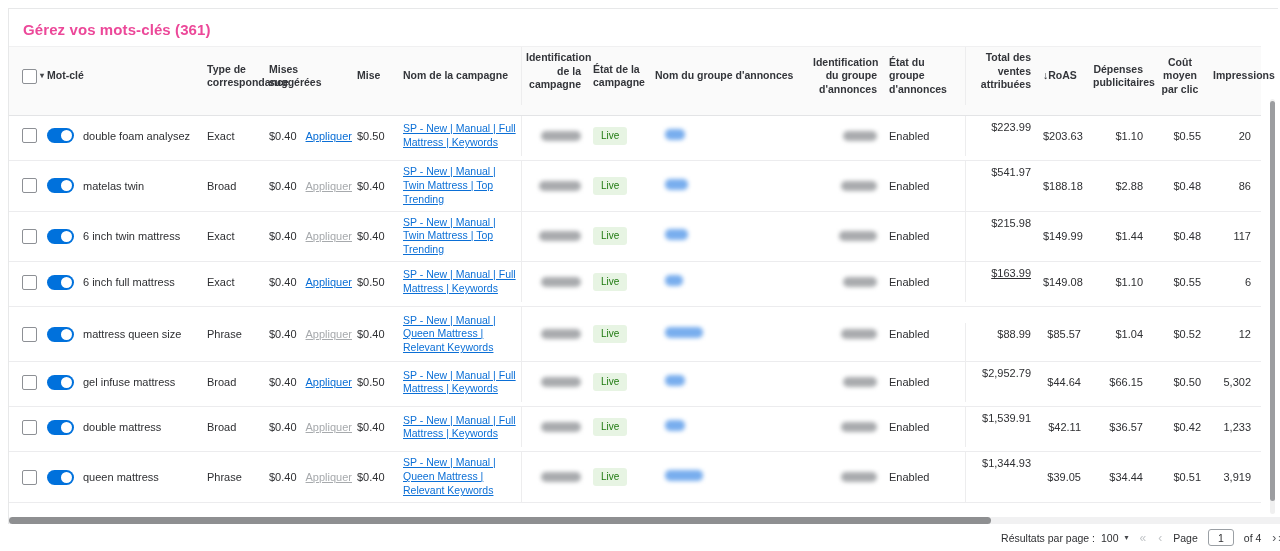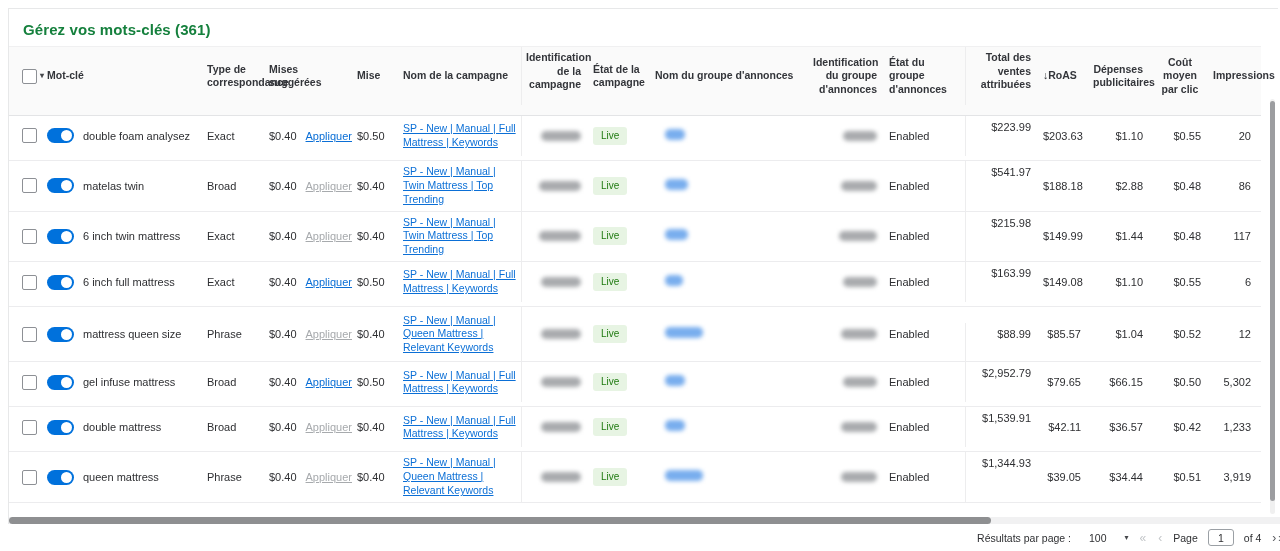--- a/index.html
+++ b/index.html
@@ -1,21 +1,21 @@
 <!DOCTYPE html>
 <html><head>
 <meta charset="utf-8">
 <style>
   * { margin:0; padding:0; box-sizing:border-box; }
   html,body { width:1280px; height:551px; background:#fff; overflow:hidden;
               font-family:"Liberation Sans", sans-serif; color:#2e2f32; }
   .panel { position:absolute; left:8px; top:8px; width:1270px; height:516px;
            background:#fff; border:1px solid #e7e8e9; border-right:none; }
   .head { padding:12px 0 8px 14px; }
-  .title { font-size:15px; font-weight:700; color:#15803d; letter-spacing:.1px; }
+  .title { font-size:15px; font-weight:700; color:#ec4899; letter-spacing:.1px; }
   .subtitle { margin-top:7px; font-size:10px; color:#46484c; }
   .subtitle a, a.link { color:#0b6fd6; text-decoration:underline; cursor:pointer; }
   
   .grid { width:1252px; }
   .trow { display:grid;
     grid-template-columns:34px 160px 62px 88px 46px 122px 68px 62px 158px 76px 80px 74px 50px 62px 58px 50px;
     align-items:center; border-bottom:1px solid #ececee; min-height:45px; background:#fff; }
   .thead { background:#fafafa; min-height:70px; border-top:1px solid #f0f0f1; border-bottom:1px solid #e3e4e6; }
   .th { font-size:10.5px; font-weight:700; color:#33353a; line-height:1.3; padding:4px 4px; }
   .td { font-size:11px; padding:4px 4px; line-height:1.3; }
@@ -44,21 +44,21 @@
   .redact { height:10px; border-radius:5px; background:#a9abae; filter:blur(2px); display:inline-block; }
   .redact.blue { background:#79aeee; height:11px; }
   
   .vscroll { position:absolute; right:3px; top:90px; width:5px; height:415px; background:#f0f0f0; border-radius:3px; }
   .vscroll .thumb { position:absolute; top:2px; width:5px; height:400px; background:#9c9da0; border-radius:3px; }
   .hscroll { position:absolute; left:0; bottom:-1px; width:1280px; height:7px; background:#f1f1f2; }
   .hscroll .thumb { position:absolute; left:0; top:0; height:7px; width:982px; background:#8e8f91; border-radius:4px; }
   
   .footer { position:absolute; left:0; top:524px; width:1280px; height:27px; background:#fff;
             display:flex; align-items:center; justify-content:flex-end; gap:10px; padding-right:2px; font-size:10.5px; color:#2e2f32; }
-  .rpp { display:flex; align-items:center; gap:18px; cursor:pointer; }
+  .rpp { display:flex; align-items:center; gap:6px; cursor:pointer; }
   .rpp .dd-caret { font-size:8px; color:#46484c; }
   .nav-chev { font-size:12px; color:#c3c6c9; cursor:default; padding:0 1px; }
   .nav-chev.on { color:#56585c; cursor:pointer; }
   .pageinput { width:26px; height:17px; border:1px solid #9ba0a5; border-radius:3px; text-align:center;
                font-size:10.5px; font-family:"Liberation Sans",sans-serif; color:#2e2f32; }
   .clip-next { display:flex; margin-right:-8px; }
 </style>
 </head>
 <body>
 
@@ -217,21 +217,21 @@
           </div>
           <div class="td div-l right" style="padding-right: 8px;">
             <span class="redact" style="width: 40px;"></span>
           </div>
           <div class="td"><span class="live">Live</span></div>
           <div class="td"><span class="redact blue" style="width: 18px; margin-left: 10px;"></span></div>
           <div class="td cell-flex right" style="justify-content: flex-end; padding-right: 8px;">
             <span class="redact" style="width: 34px;"></span>
           </div>
           <div class="td">Enabled</div>
-          <div class="td div-l right" style="display: block;">$163.99</div>
+          <div class="td div-l right" style="display: block; text-decoration: underline;">$163.99</div>
           <div class="td right">$149.08</div>
           <div class="td right">$1.10</div>
           <div class="td right">$0.55</div>
           <div class="td right">6</div>
           <div></div>
         </div>
         <div class="trow">
           <div class="td checkcell">
             <span class="cbox"></span>
           </div>
@@ -288,21 +288,21 @@
           <div class="td div-l right" style="padding-right: 8px;">
             <span class="redact" style="width: 40px;"></span>
           </div>
           <div class="td"><span class="live">Live</span></div>
           <div class="td"><span class="redact blue" style="width: 20px; margin-left: 10px;"></span></div>
           <div class="td cell-flex right" style="justify-content: flex-end; padding-right: 8px;">
             <span class="redact" style="width: 34px;"></span>
           </div>
           <div class="td">Enabled</div>
           <div class="td div-l right" style="display: block;">$2,952.79</div>
-          <div class="td right">$79.65</div>
+          <div class="td right">$44.64</div>
           <div class="td right">$66.15</div>
           <div class="td right">$0.50</div>
           <div class="td right">5,302</div>
           <div></div>
         </div>
         <div class="trow">
           <div class="td checkcell">
             <span class="cbox"></span>
           </div>
           <div class="td kwcell">

